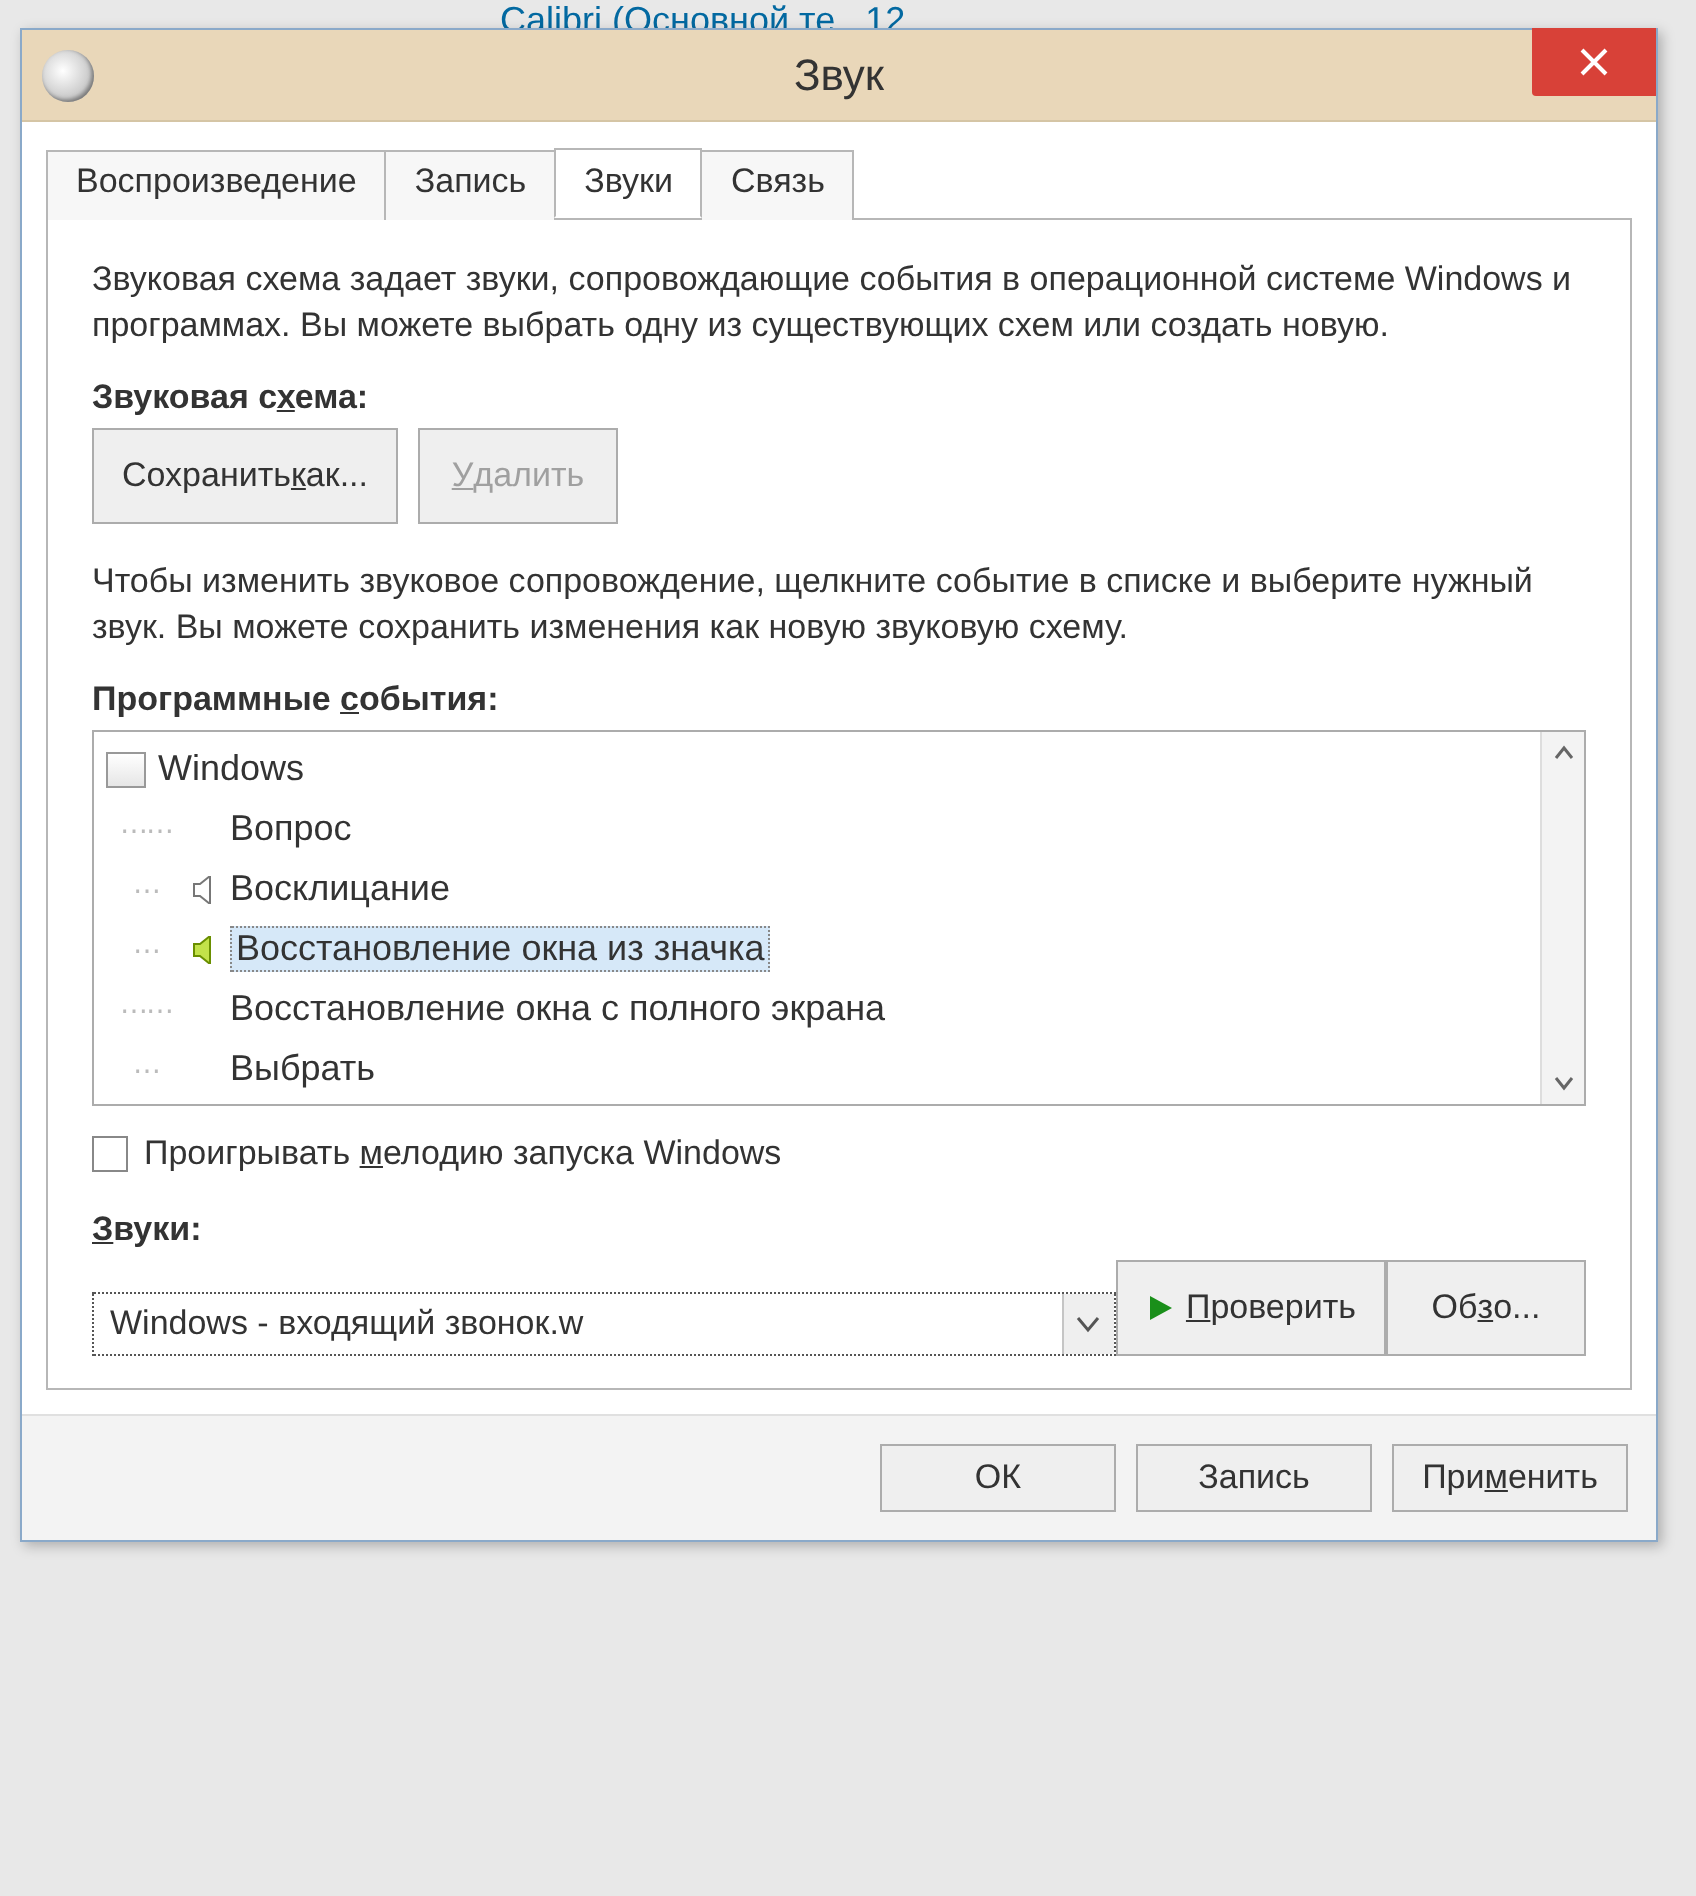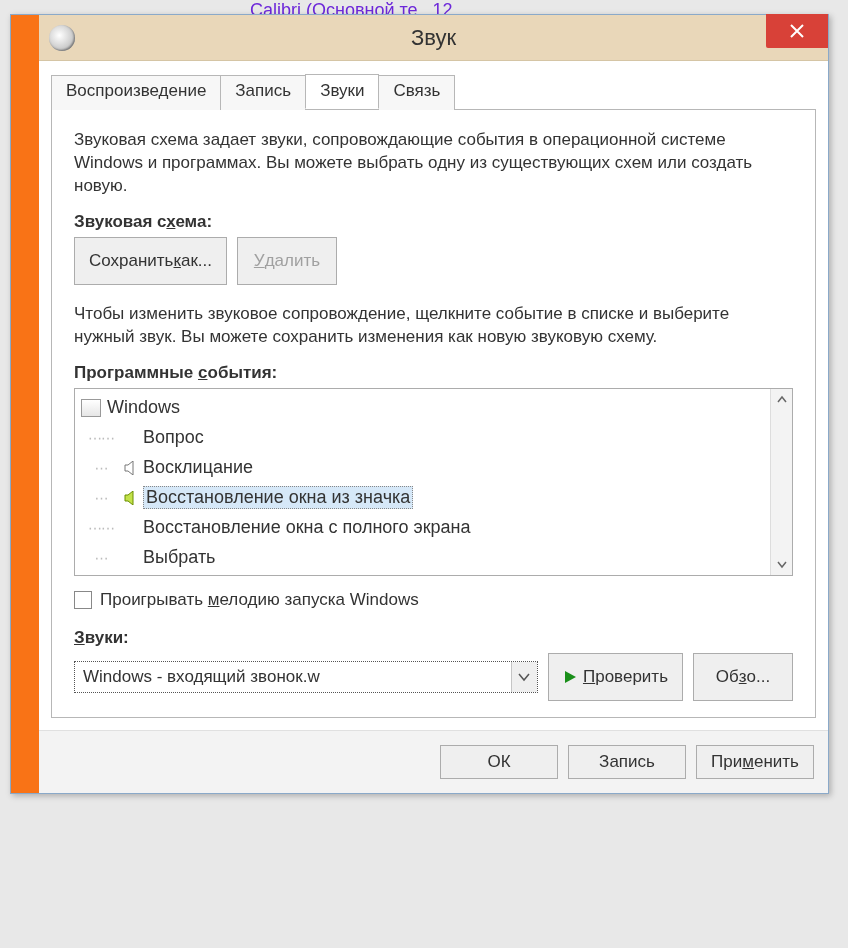--- a/index.html
+++ b/index.html
@@ -10,32 +10,31 @@
     background: #e8e8e8;
     color: #333;
     width: 848px;
     height: 948px;
     overflow: hidden;
     position: relative;
   }
   .bg-hint {
     position: absolute;
     top: 0; left: 250px;
-    color: #6d28d9;
+    color: #0369a1;
     font-size: 18px;
   }
   .window {
     position: absolute;
     top: 14px;
     left: 10px;
     width: 819px;
     background: #f97316;
     border: 1px solid #8aa9c9;
     box-shadow: 2px 2px 6px rgba(0,0,0,.25);
-    padding-left: 28px;
   }
   .titlebar {
     height: 46px;
     background: #e9d7b9;
     border-bottom: 1px solid #d5c5a5;
     display: flex;
     align-items: center;
     position: relative;
   }
   .title-icon {
@@ -153,21 +152,21 @@
   .tree-line.selected .txt { background:#d6e8f8; border:1px dotted #888; padding: 0 2px; }
   .scroll {
     position:absolute; right:0; top:0; bottom:0; width:22px;
     background:#f3f3f3; border-left:1px solid #ddd;
     display:flex; flex-direction:column; align-items:center; justify-content:space-between;
   }
   .scroll .arrow { height:22px; display:flex; align-items:center; justify-content:center; width:100%; }
   .scroll .arrow svg { width:10px; height:10px; }
   .checkbox-row { display:flex; align-items:center; gap:8px; margin-bottom: 18px; text-align: right; }
   .checkbox { width:18px; height:18px; border:1px solid #888; background:#fff; }
-  .row2 { display:flex; gap:10px; align-items:center; }
+  .row2 { display:flex; align-items:flex-end; }
   .playbtn { display:flex; align-items:center; gap:6px; }
   .playbtn svg { width:14px; height:14px; }
   .sound-dd { flex:1; border:1px dotted #555; display:flex; height:32px; }
   .sound-dd .value { flex:1; padding:4px 8px; display:flex; align-items:center; overflow:hidden; white-space:nowrap; }
   .sound-dd .chev { width:26px; border-left:1px solid #c5c5c5; display:flex; align-items:center; justify-content:center; background:#efefef; }
   .footer {
     display:flex;
     justify-content:flex-end;
     gap:10px;
     padding: 14px 14px 14px;

